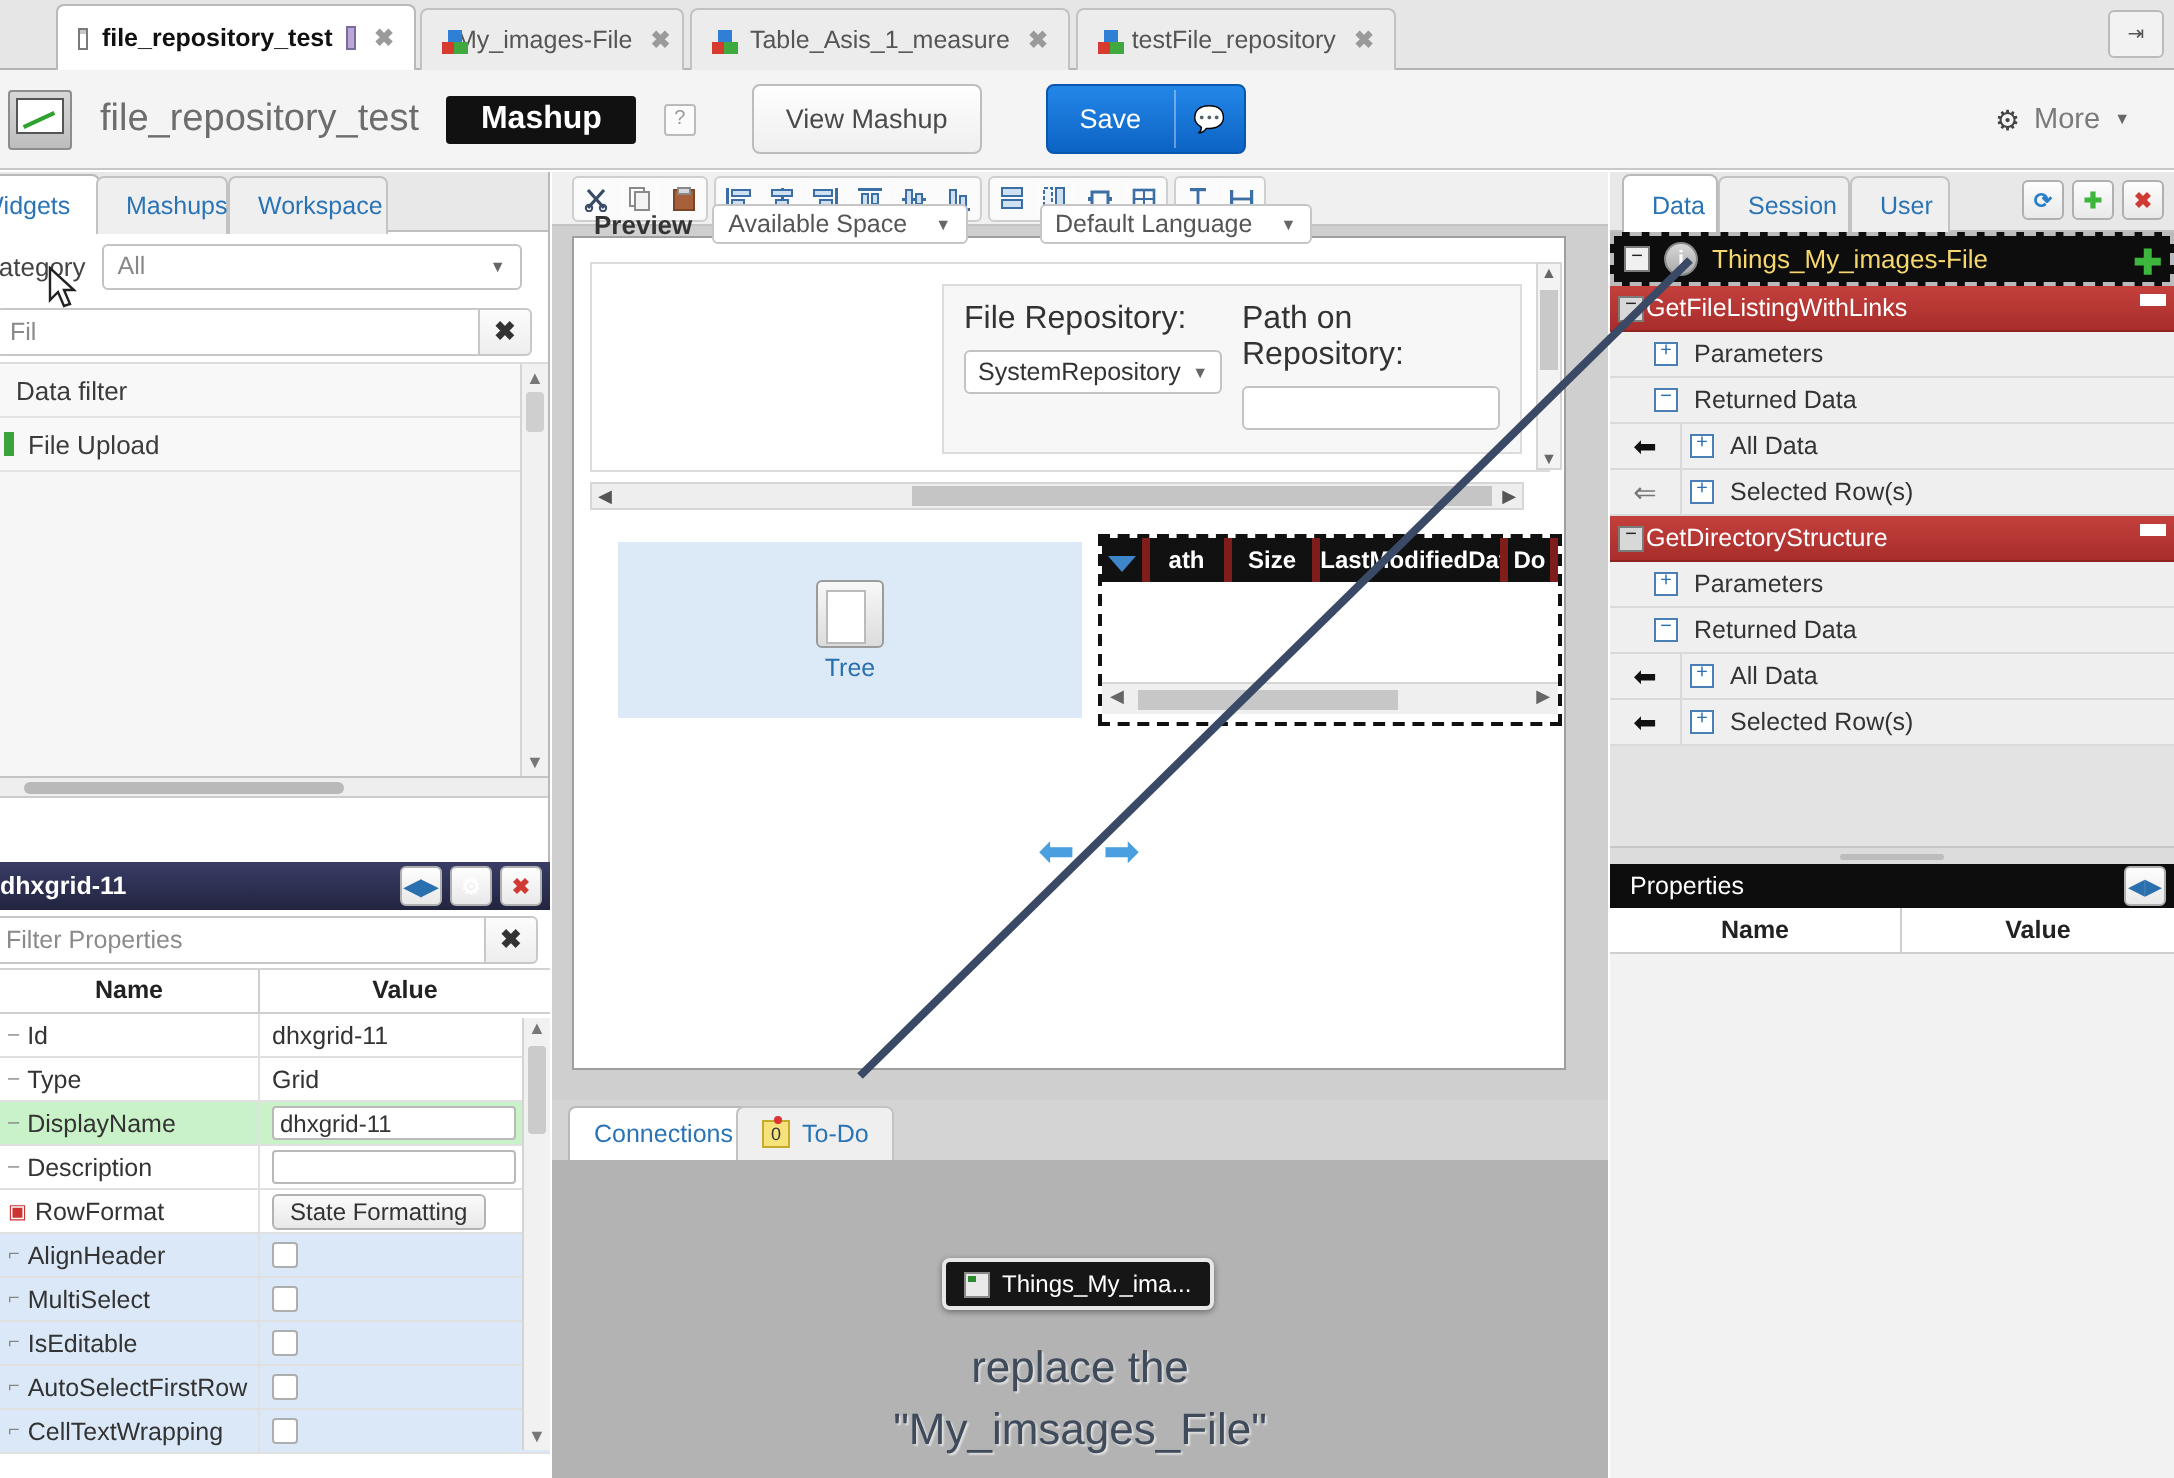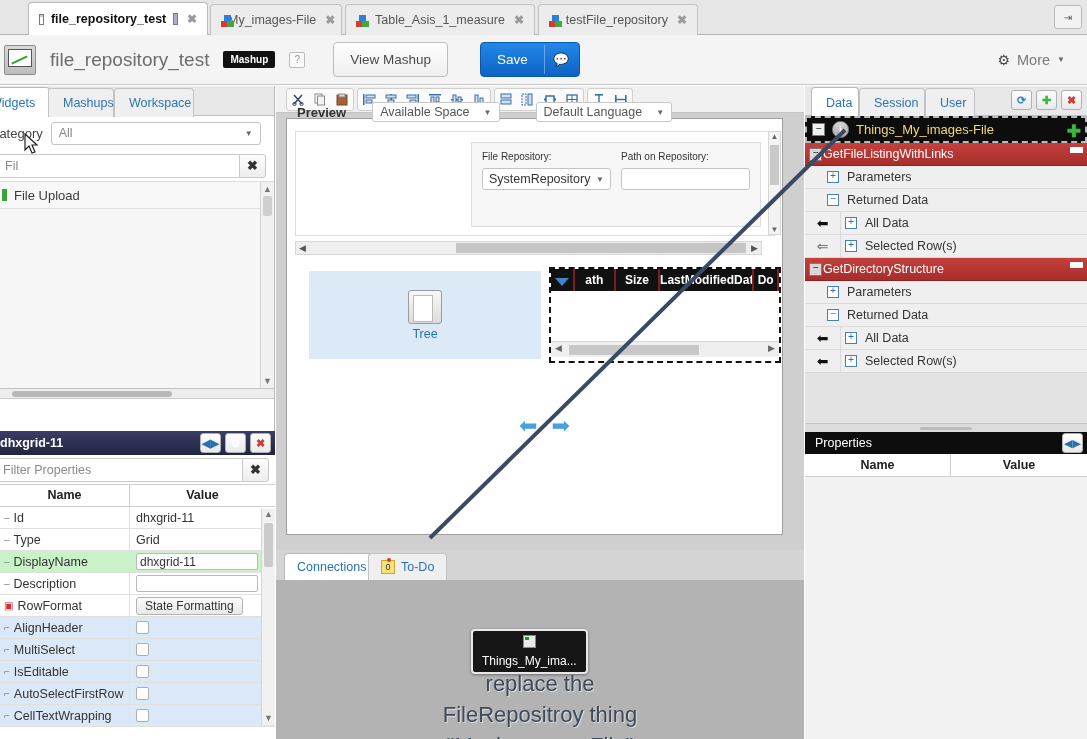--- a/index.html
+++ b/index.html
@@ -45,21 +45,21 @@
   
   .appheader{
     position:absolute; left:0; top:35px; width:1087px; height:50px;
     background:#f4f4f4; border-bottom:1px solid #c8c8c8;
     display:flex; align-items:center; gap:14px; padding-left:4px;
   }
   .logo{width:32px;height:30px;background:linear-gradient(#d8d8d8,#bdbdbd);border:1px solid #8d8d8d;border-radius:2px;position:relative;}
   .logo:after{content:"";position:absolute;left:3px;top:3px;right:3px;bottom:7px;background:#fff;border:1px solid #555;}
   .logo:before{content:"";position:absolute;left:6px;top:13px;width:17px;height:2px;background:#2fa32f;transform:rotate(-25deg);z-index:2;}
   .apptitle{ font-size:19px; color:#6d6d6d; font-weight:normal; }
-  .badge-mashup{ background:#111; color:#fff; font-size:10px; font-weight:bold; padding:3px 7px; border-radius:2px; }
+  .badge-mashup{ background:#111; color:#fff; font-size:16px; font-weight:bold; padding:3px 17px; border-radius:2px; }
   .q-btn{ width:16px;height:16px;border:1px solid #bbb;border-radius:2px;background:#fbfbfb;font-size:10px;color:#999;display:flex;align-items:center;justify-content:center;}
   .segmented{ display:flex; border-radius:4px; overflow:hidden; margin-left:14px; box-shadow:0 1px 1px rgba(0,0,0,.2);}
   .segmented div{ padding:9px 22px; color:#fff; font-size:13.5px; }
   .seg-design{ background:#0e93b5; }
   .seg-info{ background:#3dbde0; }
   .btn-plain{
     background:linear-gradient(#fefefe,#efefef); border:1px solid #bdbdbd; border-radius:4px;
     padding:9px 16px; font-size:13.5px; color:#4a4a4a;
   }
   .btn-save{
@@ -128,24 +128,24 @@
   .ctoolbar{ height:27px; background:#f0f0f0; border-bottom:1px solid #c4c4c4; display:flex; align-items:center; padding-left:10px; gap:3px;}
   .tgroup{ display:flex; gap:2px; background:#fafafa; border:1px solid #cfcfcf; border-radius:3px; padding:1px;}
   .tbtn{ width:20px;height:19px; background:#fbfbfb; border:1px solid transparent; border-radius:2px;
         display:flex;align-items:center;justify-content:center; }
   .tbtn svg{ display:block; }
   .canvaswrap{ position:absolute; left:0; top:27px; right:0; bottom:0; background:#cfcfcf; }
   .designsurface{ position:absolute; left:10px; top:5px; width:497px; height:417px; background:#fff; border:1px solid #9f9f9f;}
   .preview-row{ position:absolute; left:0; top:-18px; height:22px; display:flex; align-items:center; gap:10px; padding-left:10px;}
   .preview-lbl{ font-weight:bold; font-size:13px; color:#333;}
   .pvselect{ height:20px; border:1px solid #c6c6c6; border-radius:3px; background:#fff; font-size:12.5px; color:#555;
-      display:flex; align-items:center; justify-content:space-between; padding:0 7px; gap:14px;margin-left:16px;}
+      display:flex; align-items:center; justify-content:space-between; padding:0 7px; gap:14px;}
   .innerframe{ position:absolute; left:8px; top:12px; width:480px; height:105px; border:1px solid #dcdcdc; background:#fff;}
   .filerepo-widget{ position:absolute; left:175px; top:10px; width:290px; height:85px; background:#f7f7f7; border:1px solid #dcdcdc;}
-  .fr-lbl{ font-size:10px; color:#333; }
+  .fr-lbl{ font-size:16px; color:#333; }
   .fr-select{ height:22px; border:1px solid #c3c3c3; border-radius:3px; background:#fff; font-size:12.5px; color:#333;
      display:flex; align-items:center; justify-content:space-between; padding:0 6px;}
   .fr-input{ height:22px; border:1px solid #c3c3c3; border-radius:3px; background:#fff;}
   .vscroll-sm{ position:absolute; right:1px; top:12px; width:13px; height:104px; background:#f3f3f3; border:1px solid #d6d6d6;}
   .vscroll-sm .thumb{ position:absolute; left:1px; top:13px; width:9px; height:40px; background:#c9c9c9;}
   .vscroll-sm .a1,.vscroll-sm .a2{ position:absolute; width:100%; text-align:center; font-size:8px; color:#666;}
   .vscroll-sm .a1{ top:0;} .vscroll-sm .a2{ bottom:0;}
   .hscroll-lg{ position:absolute; left:8px; right:20px; top:122px; height:14px; background:#eee; border:1px solid #d6d6d6;}
   .hscroll-lg .hthumb{ position:absolute; left:160px; top:1px; width:290px; height:10px; background:#c5c5c5;}
   .hscroll-lg .la{ position:absolute; left:3px; top:1px; font-size:9px; color:#555;}
@@ -153,21 +153,21 @@
 
   .treewidget{ position:absolute; left:22px; top:152px; width:232px; height:88px; background:#dceaf7;
      display:flex; flex-direction:column; align-items:center; justify-content:center; gap:3px;}
   .tree-icon{ width:34px; height:34px; background:linear-gradient(#f8f8f8,#dcdcdc); border:1px solid #9b9b9b; border-radius:3px; position:relative;}
   .tree-icon:after{ content:""; position:absolute; left:4px; top:4px; width:18px; height:25px; background:#fff; border:1px solid #bbb;}
   .tree-icon i{ position:absolute; left:6px; width:8px; height:2px; background:#5a8fc7; }
   .tree-lbl{ font-size:12.5px; color:#2a6fae;}
 
   .gridwidget{ position:absolute; left:262px; top:148px; width:232px; height:96px; background:#fff; border:2px dashed #111;}
   .grid-head{ display:flex; height:22px; background:#111; color:#fff; font-weight:bold; font-size:12px;}
-  .grid-head .gh{ padding:4px 0 0 0; text-align:center; border-right:2px solid #7f1d1d; overflow:hidden; white-space:nowrap;}
+  .grid-head .gh{ padding:4px 0 0 0; text-align:center; border-right:4px solid #7f1d1d; overflow:hidden; white-space:nowrap;}
   .gh-sel{ width:24px; background:#111; display:flex;align-items:center;justify-content:center;}
   .gh-sel .tri{ width:0;height:0;border-left:7px solid transparent;border-right:7px solid transparent;border-top:8px solid #3e86c9;}
   .grid-body{ height:50px; background:#fff;}
   .grid-hs{ height:16px; background:#efefef; border-top:1px solid #d6d6d6; position:relative;}
   .grid-hs .t{ position:absolute; left:18px; top:3px; width:130px; height:10px; background:#c7c7c7;}
   .grid-hs .l{ position:absolute; left:4px; top:1px; font-size:9px; color:#666;}
   .grid-hs .r{ position:absolute; right:4px; top:1px; font-size:9px; color:#666;}
 
   .navarrows{ position:absolute; left:232px; top:294px; display:flex; gap:14px; font-size:22px; color:#4a9fe0;}
 
@@ -177,21 +177,21 @@
   .btab2.active{ background:#fff; border-color:#b9b9b9; color:#2a74b5;}
   .todo-ico{ width:14px;height:14px;background:#f5e27a;border:1px solid #c7ab2a; font-size:9px; color:#333;
      display:flex;align-items:center;justify-content:center; position:relative;}
   .todo-ico:before{content:"";position:absolute;left:5px;top:-3px;width:4px;height:4px;border-radius:50%;background:#d33;}
 
   .annot-area{ position:absolute; left:0; top:467px; right:0; bottom:0; background:#b3b3b3;}
   .annot-text{ position:absolute; left:0; right:0; top:88px; text-align:center;
      font-size:22px; line-height:31px; color:#3f4a5a; text-shadow:1px 1px 1px rgba(255,255,255,.6);}
   .thing-chip{ position:absolute; left:195px; top:49px; display:flex; align-items:center; gap:6px;
      background:#161616; border:2px solid #e8e8e8; border-radius:4px; color:#fff; font-size:12px; padding:4px 9px;
-     box-shadow:0 1px 3px rgba(0,0,0,.4);flex-direction:column;}
+     box-shadow:0 1px 3px rgba(0,0,0,.4);}
   .chip-ico{ width:13px;height:13px;background:#e9e9e9;border:1px solid #888; position:relative;}
   .chip-ico:after{content:"";position:absolute;left:1px;top:1px;width:4px;height:3px;background:#2d8a2d;}
 
   
   .rightpanel{ position:absolute; left:805px; top:86px; width:282px; height:653px; background:#f2f2f2; overflow:hidden;}
   .rp-tabs{ height:30px; background:#e8e8e8; border-bottom:1px solid #c0c0c0; position:relative;}
   .rp-tab{ position:absolute; top:2px; height:29px; padding:0 14px; display:flex; align-items:center;
     background:#efefef; border:1px solid #c3c3c3; border-bottom:none; border-radius:4px 4px 0 0; color:#2a74b5; font-size:12.5px;}
   .rp-tab.active{ background:#fff; border-color:#b9b9b9; top:1px; height:30px;}
   .rp-actions{ position:absolute; right:5px; top:4px; display:flex; gap:4px;}
@@ -306,20 +306,23 @@
       </div>
     </div>
 
     <div class="lp-searchrow">
       <div class="searchinput" style="margin-left:-10px;">Fil</div>
       <div class="clearbtn">✖</div>
     </div>
 
     <div class="lp-list">
       <div class="lp-item">
+        <span>Data filter</span>
+      </div>
+      <div class="lp-item">
         <span style="width:5px;height:12px;background:#3aa33a;display:inline-block;margin-left:-6px;"></span>
         <span>File Upload</span>
       </div>
       <div class="lp-scroll">
         <div class="arrowup">▲</div>
         <div class="thumb"></div>
         <div class="arrowdn">▼</div>
       </div>
     </div>
     <div class="hscroll">
@@ -645,21 +648,20 @@
         </div>
       </div>
 
       <div class="annot-area">
         <div class="thing-chip">
           <span class="chip-ico"></span>
           <span>Things_My_ima...</span>
         </div>
         <div class="annot-text">
           <div>replace the</div>
-          <div>FileRepositroy thing</div>
           <div>"My_imsages_File"</div>
 
         </div>
       </div>
     </div>
   </div>
 
   <div class="rightpanel">
     <div class="rp-tabs">
       <div class="rp-tab active" style="left:6px;width:48px;">

